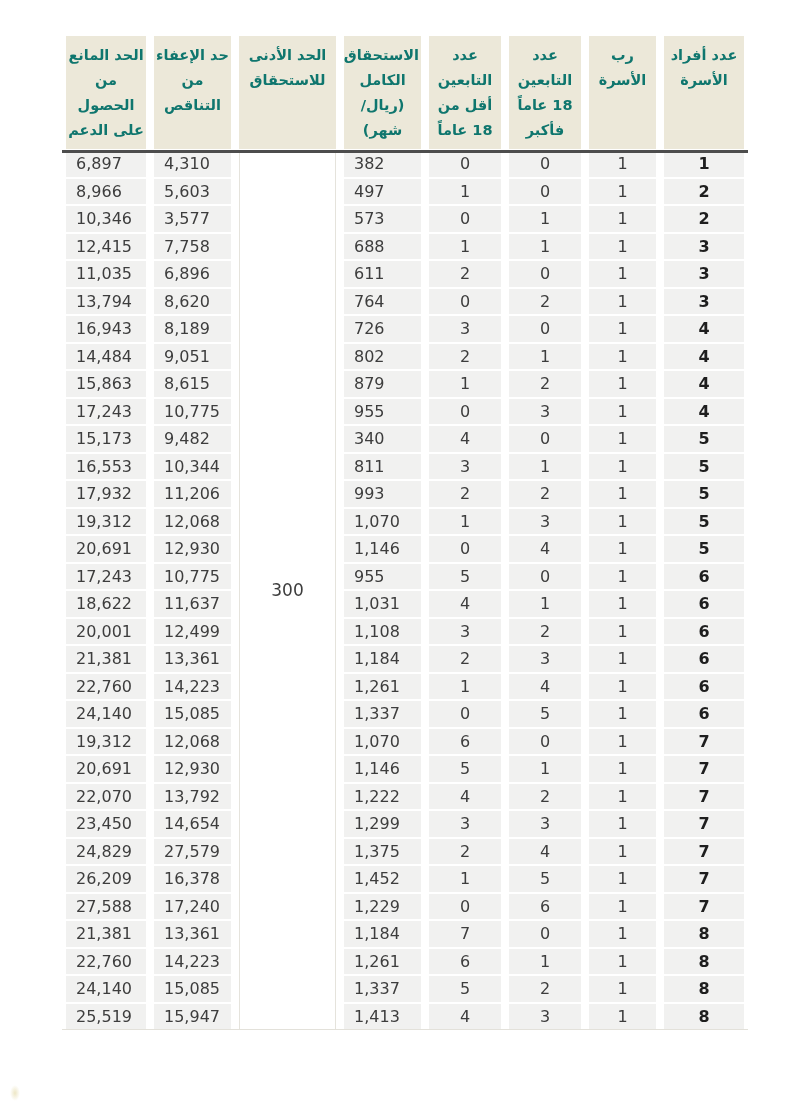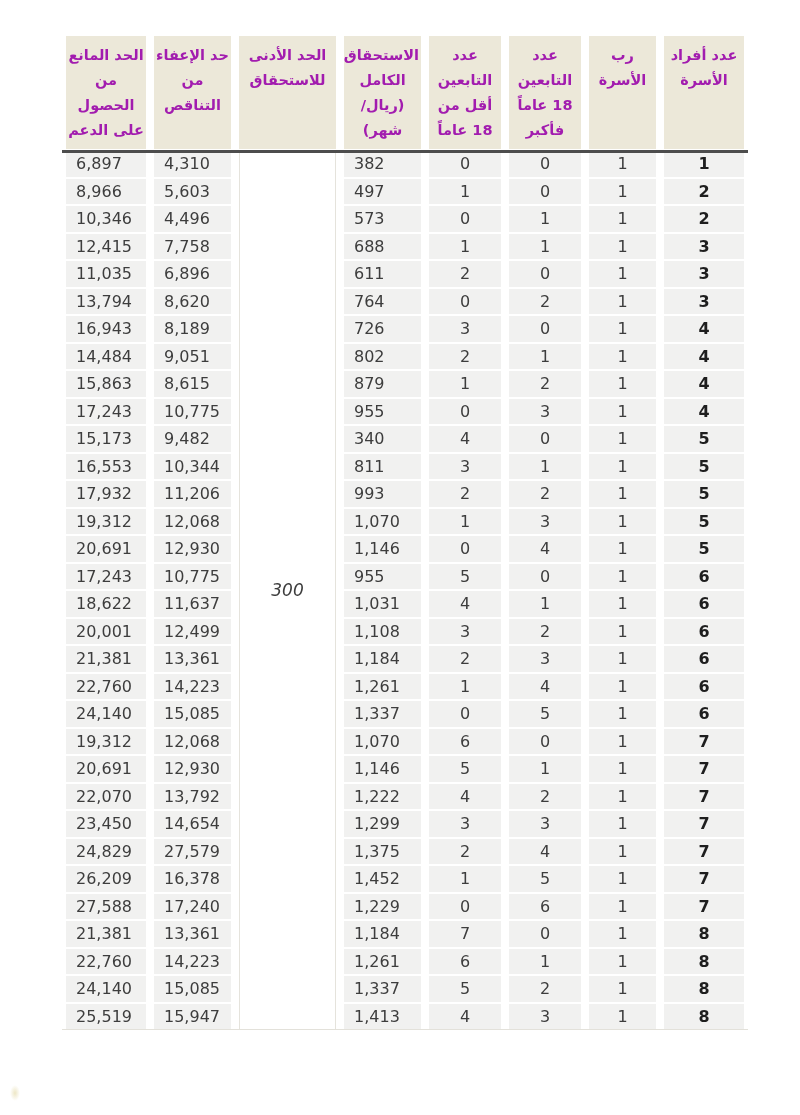--- a/index.html
+++ b/index.html
@@ -40,21 +40,21 @@
   th.hcell {
     box-sizing: border-box;
     height: 115px;
     vertical-align: top;
     padding: 7px 2px 0 2px;
     background: #ece8d9;
     border: solid #ffffff;
     border-width: 1px 4px;
     font-size: 14.5px;
     font-weight: bold;
-    color: #a21caf;
+    color: #0f766e;
     text-align: center;
     white-space: pre-line;
     line-height: 1.72;
   }
   td.cell {
     box-sizing: border-box;
     height: 27.5px;
     background: #f1f1f0;
     border: solid #ffffff;
     border-width: 1px 4px;
@@ -66,21 +66,20 @@
   td.cell.align-center { text-align: center; }
   td.cell.align-right  { text-align: left; direction: ltr; padding-left: 10px; }
   td.cell.bold { font-weight: bold; color: #1e1e1e; }
   td.cell.merged {
     background: #ffffff;
     text-align: center;
     vertical-align: middle;
     font-size: 17px;
     color: #3d3d3d;
     box-shadow: inset 1px 0 0 #e5e3dc, inset -1px 0 0 #e5e3dc;
-    font-style: italic;
   }
   .header-divider {
     position: absolute;
     top: 115px;
     left: 0;
     right: 0;
     height: 3px;
     background: #4d4d4d;
     z-index: 2;
   }
@@ -164,21 +163,21 @@
             <td class="cell align-right">497</td>
             <td class="cell align-right">5,603</td>
             <td class="cell align-right">8,966</td>
           </tr>
           <tr>
             <td class="cell align-center bold">2</td>
             <td class="cell align-center">1</td>
             <td class="cell align-center">1</td>
             <td class="cell align-center">0</td>
             <td class="cell align-right">573</td>
-            <td class="cell align-right">4,496</td>
+            <td class="cell align-right">3,577</td>
             <td class="cell align-right">10,346</td>
           </tr>
           <tr>
             <td class="cell align-center bold">3</td>
             <td class="cell align-center">1</td>
             <td class="cell align-center">1</td>
             <td class="cell align-center">1</td>
             <td class="cell align-right">688</td>
             <td class="cell align-right">7,758</td>
             <td class="cell align-right">12,415</td>

